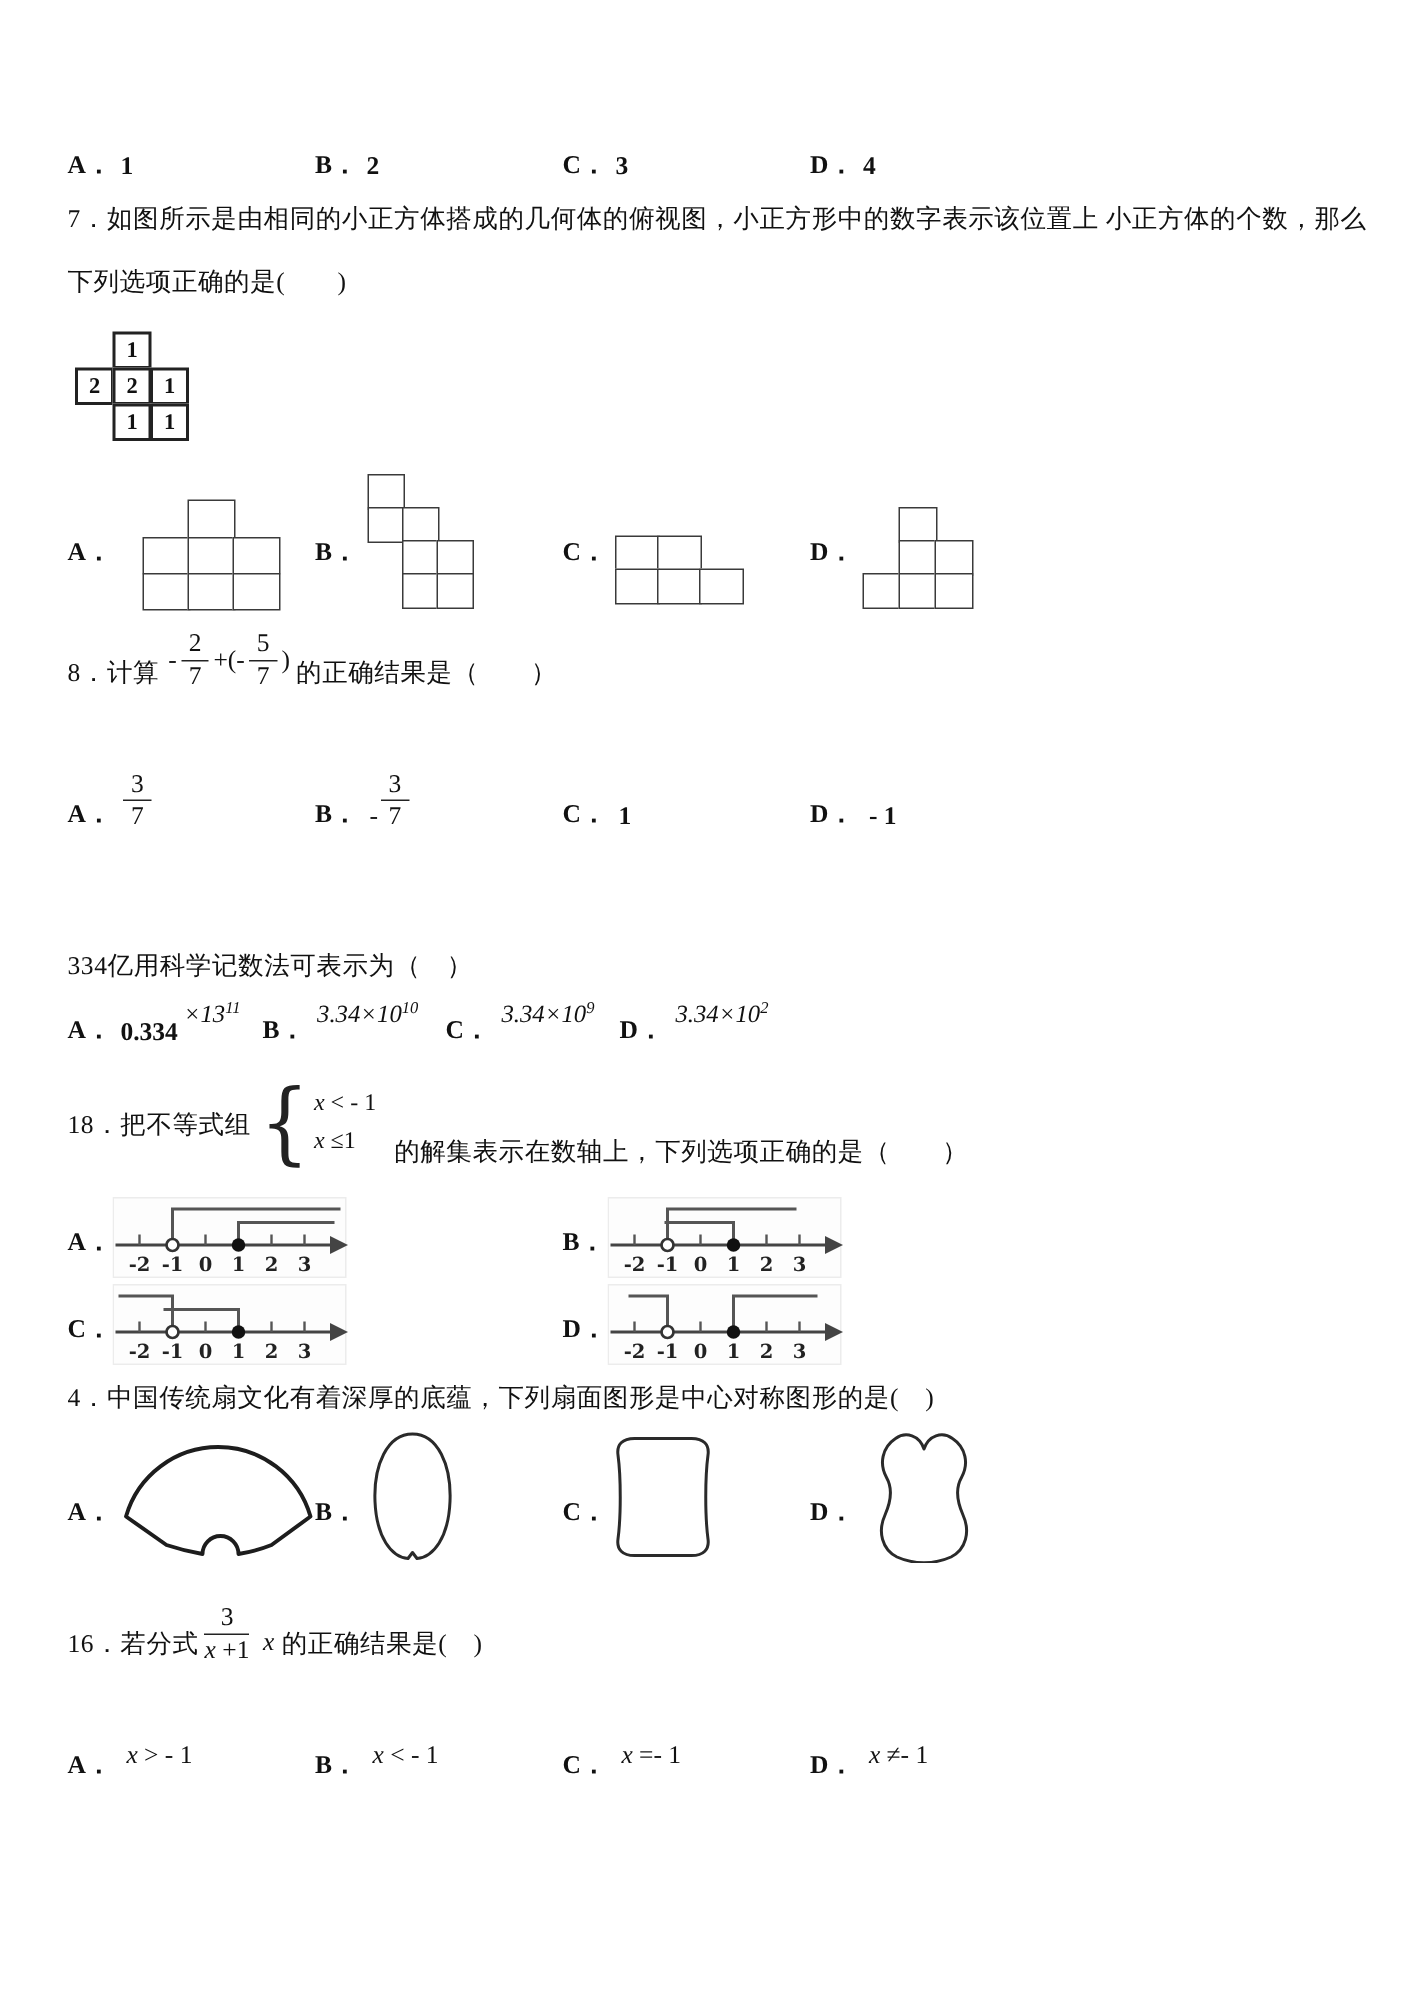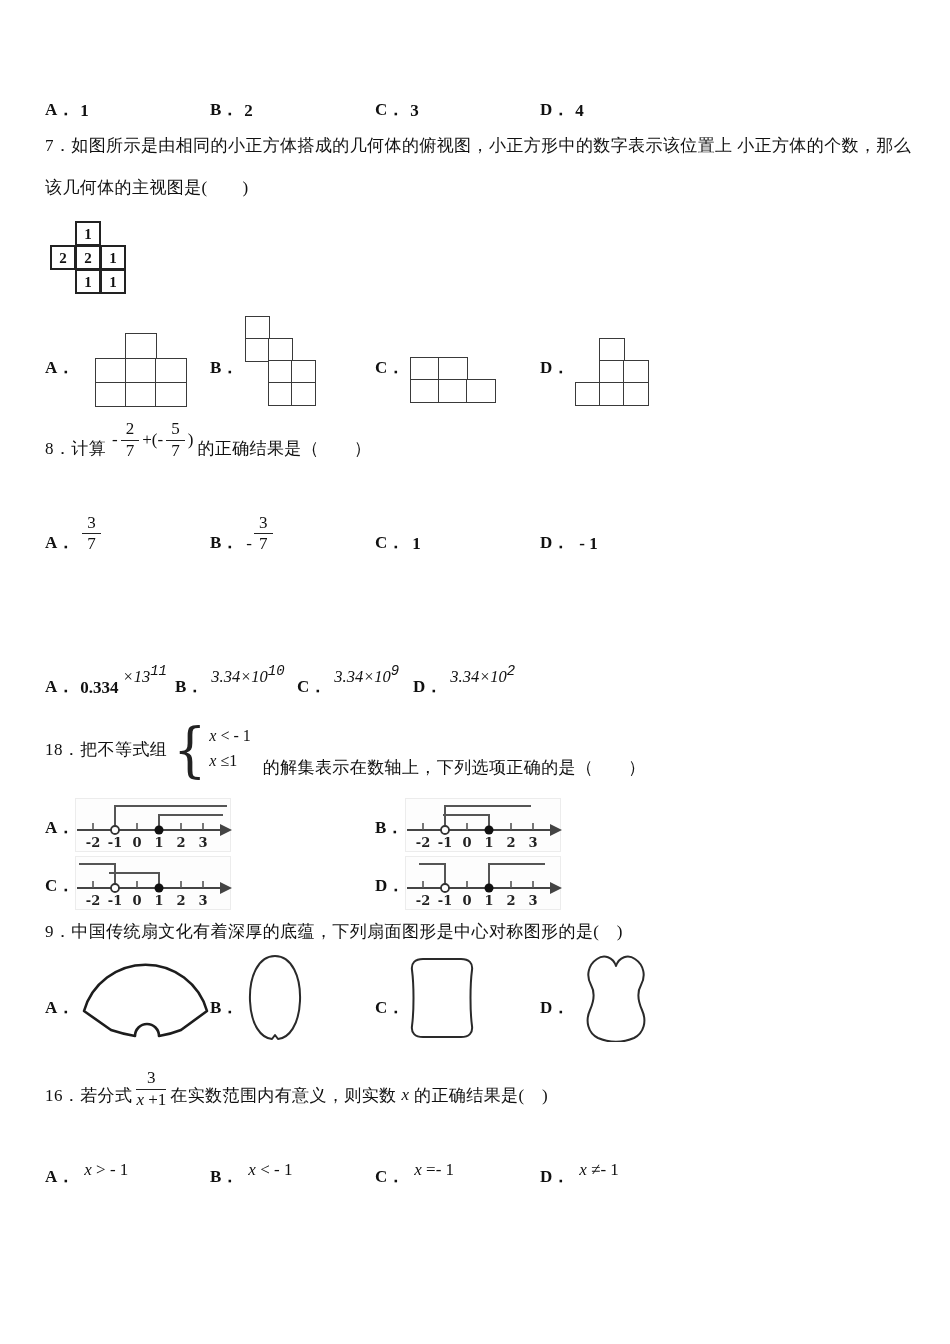--- a/index.html
+++ b/index.html
@@ -29,21 +29,21 @@
   .optrow-item { position:absolute; display:flex; align-items:flex-end; }
   .raise { position:relative; top:-6px; }
 
   .formula-row { position:absolute; display:flex; align-items:center; }
   .formula { display:flex; align-items:center; gap:3px; position:relative; top:-8px; font-family:"Liberation Serif",serif; font-size:17px; }
 
   .sys-col { display:inline-flex; flex-direction:column; font-size:16px; line-height:1.55; }
   .brace { font-family:"DejaVu Serif",serif; font-size:52px; font-weight:400; transform:scaleY(1.15); margin:0 3px 0 6px; color:#222; }
 
   .sci { font-family:"Liberation Serif",serif; font-style:italic; font-size:16.5px; white-space:nowrap; }
-  .sci sup { font-size:14px;font-family:Liberation Mono, monospace; }
+  .sci sup { font-size:11px; }
 
   .nl-box { position:absolute; }
   .nl-box svg { display:block; }
   .nl-tick-label { font:700 13px "DejaVu Serif", serif; fill:#222; }
 
   .fan { position:absolute; }
 </style>
 </head>
 <body>
 
@@ -60,21 +60,21 @@
   <div class="abs optrow-item" style="left:375px; top:98px;">
     <span class="lbl">C．</span>
     <span class="num-bold" style="margin-left:6px;">3</span>
   </div>
   <div class="abs optrow-item" style="left:540px; top:98px;">
     <span class="lbl">D．</span>
     <span class="num-bold" style="margin-left:6px;">4</span>
   </div>
 
   <div class="abs cn" style="left:45px; top:134px;">7．如图所示是由相同的小正方体搭成的几何体的俯视图，小正方形中的数字表示该位置上 小正方体的个数，那么</div>
-  <div class="abs cn" style="left:45px; top:176px;">该几何体的主视图是(　　)</div>
+  <div class="abs cn" style="left:45px; top:176px;">下列选项正确的是(　　)</div>
 
   <div class="abs shape" style="left:50px; top:221px; width:76px; height:73px;">
     <div class="gcell" style="left:25px; top:0;  width:26px; height:25px; line-height:22px;">1</div>
     <div class="gcell" style="left:0;    top:24px; width:26px; height:25px; line-height:22px;">2</div>
     <div class="gcell" style="left:25px; top:24px; width:26px; height:25px; line-height:22px;">2</div>
     <div class="gcell" style="left:50px; top:24px; width:26px; height:25px; line-height:22px;">1</div>
     <div class="gcell" style="left:25px; top:48px; width:26px; height:25px; line-height:22px;">1</div>
     <div class="gcell" style="left:50px; top:48px; width:26px; height:25px; line-height:22px;">1</div>
   </div>
 
@@ -155,20 +155,21 @@
   </div>
   <div class="optrow-item" style="left:375px; top:502px; height:52px;">
     <span class="lbl">C．</span>
     <span class="num-bold" style="margin-left:8px;">1</span>
   </div>
   <div class="optrow-item" style="left:540px; top:502px; height:52px;">
     <span class="lbl">D．</span>
     <span class="num-bold" style="margin-left:10px;">- 1</span>
   </div>
 
+  <div class="abs cn" style="left:45px; top:632px;">334亿用科学记数法可表示为（　）</div>
 
   <div class="optrow-item" style="left:45px; top:656px; height:42px;">
     <span class="lbl">A．</span>
     <span class="num-bold" style="margin-left:6px;">0.334</span>
     <span class="sci" style="margin-left:4px; margin-bottom:12px;"><span>×13</span><sup>11</sup></span>
   </div>
   <div class="optrow-item" style="left:175px; top:656px; height:42px;">
     <span class="lbl">B．</span>
     <span class="sci" style="margin-left:8px; margin-bottom:12px;"><span>3.34×10</span><sup>10</sup></span>
   </div>
@@ -301,21 +302,21 @@
         <text class="nl-tick-label" x="18" y="49">-2</text>
           <text class="nl-tick-label" x="40" y="49">-1</text>
           <text class="nl-tick-label" x="62" y="49">0</text>
           <text class="nl-tick-label" x="84" y="49">1</text>
           <text class="nl-tick-label" x="106" y="49">2</text>
           <text class="nl-tick-label" x="128" y="49">3</text>
       </g>
     </svg>
   </div>
 
-  <div class="abs cn" style="left:45px; top:920px;">9．中国传统扇文化有着深厚的底蕴，下列扇面图形是中心对称图形的是(　)</div>
+  <div class="abs cn" style="left:45px; top:920px;">4．中国传统扇文化有着深厚的底蕴，下列扇面图形是中心对称图形的是(　)</div>
 
   <div class="abs lbl" style="left:45px;  top:996px;">A．</div>
   <div class="abs lbl" style="left:210px; top:996px;">B．</div>
   <div class="abs lbl" style="left:375px; top:996px;">C．</div>
   <div class="abs lbl" style="left:540px; top:996px;">D．</div>
 
   <div class="fan" style="left:78px; top:956px;">
     <svg width="135" height="82" viewBox="0 0 135 82">
       <path d="M6,55 A64,64 0 0 1 129,55 L103,74 Q93,78 81,80 A12,12 0 0 0 57,80 Q45,78 33,74 Z" fill="none" stroke="#1d1d1d" stroke-width="2.6" stroke-linejoin="round"></path>
     </svg>
@@ -338,21 +339,20 @@
       <path d="M38,16 C35,7 26,4 19,9 C10,15 8,26 13,35 C17,42 16,51 12,60 C7,71 10,83 20,88 C31,93 45,93 56,88 C66,83 69,71 64,60 C60,51 59,42 63,35 C68,26 66,15 57,9 C50,4 41,7 38,16 Z" fill="none" stroke="#2a2a2a" stroke-width="2" stroke-linejoin="round"></path>
     </svg>
   </div>
 
   <div class="formula-row" style="left:45px; top:1066px; height:58px;">
     <span class="cn">16．若分式</span>
     <span class="frac raise" style="margin:0 4px;">
       <span class="fnum">3</span>
       <span class="fden"><span class="it">x</span><span> +1</span></span>
     </span>
-    <span class="cn">在实数范围内有意义，则实数</span>
     <span class="math it" style="font-size:17px; margin:0 5px;">x</span>
     <span class="cn">的正确结果是(　)</span>
   </div>
 
   <div class="optrow-item" style="left:45px; top:1146px; height:42px;">
     <span class="lbl">A．</span>
     <span class="math" style="font-size:17px; margin-left:10px; margin-bottom:8px;"><span class="it">x</span><span> &gt; - 1</span></span>
   </div>
   <div class="optrow-item" style="left:210px; top:1146px; height:42px;">
     <span class="lbl">B．</span>

